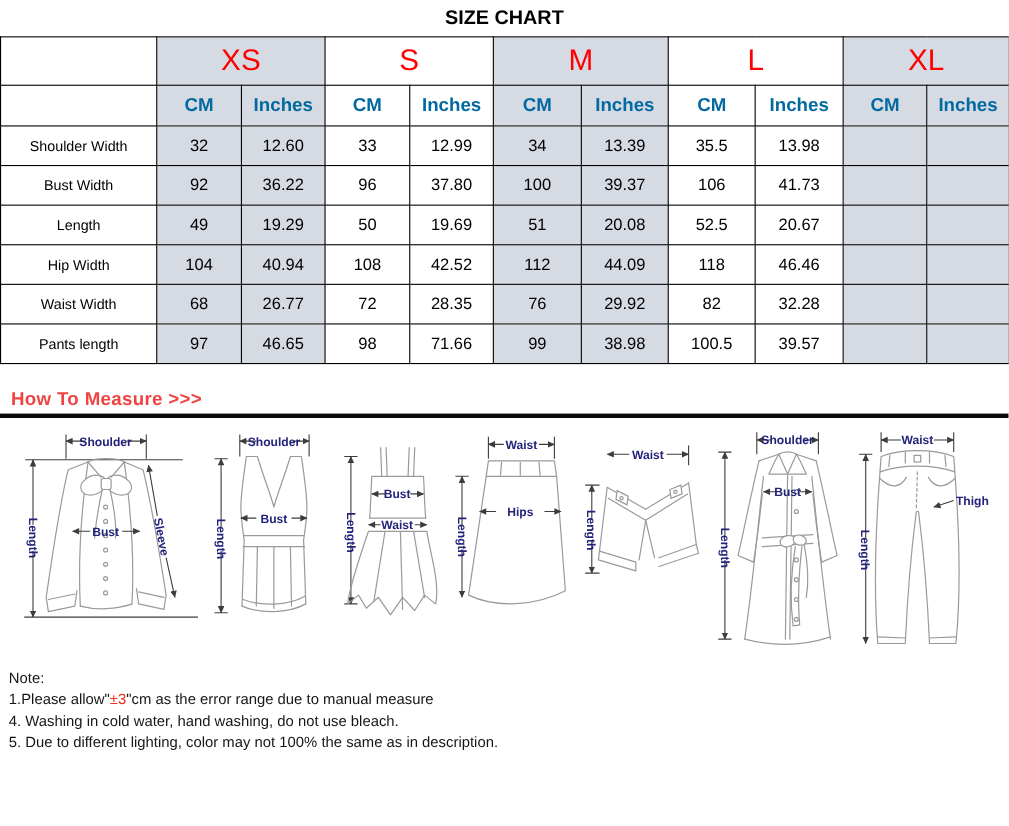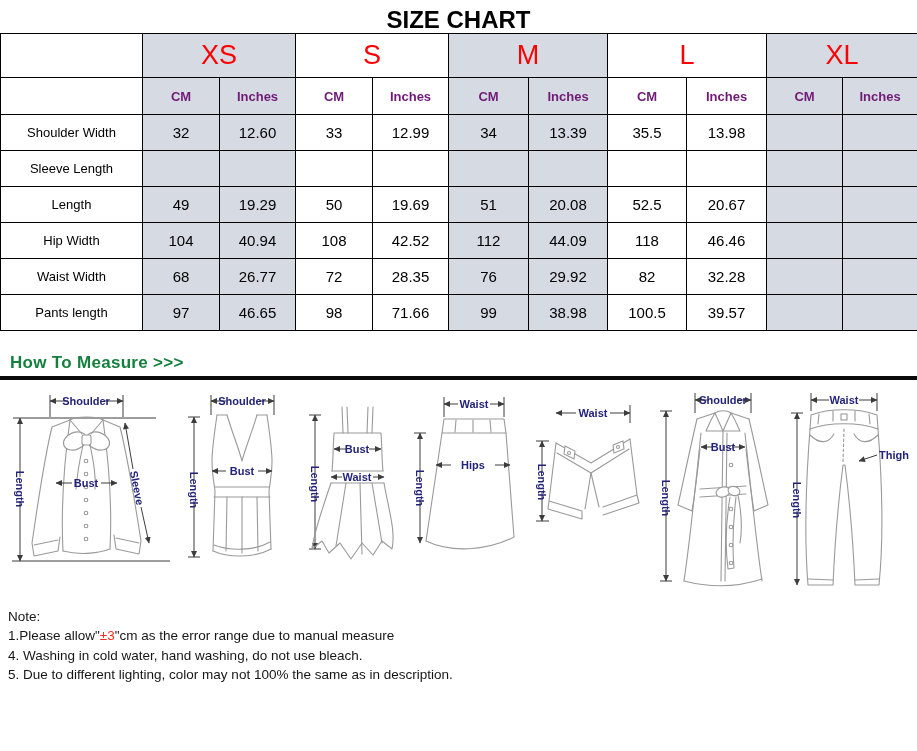--- a/index.html
+++ b/index.html
@@ -1,31 +1,31 @@
 <!DOCTYPE html>
 <html><head>
 <meta charset="utf-8">
 <style>
   html,body { margin:0; padding:0; background:#fff; }
   body { width:917px; height:751px; font-family:"Liberation Sans", sans-serif; color:#111; position:relative; }
 
-  .page-title { margin-top:6px; height:27px; text-align:center; font-size:24px; font-weight:bold; color:#000; }
+  .page-title { margin-top:6px; height:27px; text-align:center; font-size:18px; font-weight:bold; color:#000; }
 
   table.size-chart { border-collapse:collapse; table-layout:fixed; width:917px;padding-left:35px; }
   table.size-chart td { border:1px solid #000; text-align:center; vertical-align:middle; overflow:hidden; padding:0; }
   tr.size-row td { height:43px; font-size:27px; color:#fe0000; }
-  tr.unit-row td { height:36px; font-size:13px; font-weight:bold; color:#701a75; }
+  tr.unit-row td { height:36px; font-size:17px; font-weight:bold; color:#0369a1; }
   tbody.data-rows td { height:35px; font-size:15px; color:#000; }
   tbody.data-rows td.rowlabel { font-size:13px; }
   td.sh { background:#D5DAE3; }
 
-  .measure-head { margin:22px 0 3px 10px; font-size:17px; font-weight:bold; color:#15803d; letter-spacing:0.3px; }
+  .measure-head { margin:22px 0 3px 10px; font-size:17px; font-weight:bold; color:#ef4444; letter-spacing:0.3px; }
   .rule { height:4px; background:#0a0a0a; width:917px; }
 
-  .figures { display:flex; justify-content:space-between; align-items:flex-start; padding:0 6px; margin-top:11px; height:202px; }
+  .figures { display:flex; justify-content:space-between; align-items:flex-start; padding:0 16px; margin-top:11px; height:202px; }
   .fig svg { display:block; }
   .garment { fill:none; stroke:#9a9a9a; stroke-width:1.1; stroke-linejoin:round; stroke-linecap:round; }
   .gfill { fill:#fff; stroke:#9a9a9a; stroke-width:1.1; }
   .dim { stroke:#3c3c3c; stroke-width:1; fill:none; }
   .dash { stroke-dasharray:2.5,2.5; }
   .dlabel { fill:#23237a; font-family:"Liberation Sans",sans-serif; font-size:11px; font-weight:bold; text-anchor:middle; }
   .dlabel.start { text-anchor:start; }
 
   .notes { margin:14px 0 0 8px; font-size:13.5px; line-height:19.4px; color:#161616; }
   .red { color:#ef2f1f; }
@@ -91,29 +91,29 @@
         <td>33</td>
         <td>12.99</td>
         <td class="sh">34</td>
         <td class="sh">13.39</td>
         <td>35.5</td>
         <td>13.98</td>
         <td class="sh"></td>
         <td class="sh"></td>
       </tr>
       <tr>
-        <td class="rowlabel">Sleeve Length</td>
-        <td class="sh"></td>
-        <td class="sh"></td>
-        <td></td>
-        <td></td>
-        <td class="sh"></td>
-        <td class="sh"></td>
-        <td></td>
-        <td></td>
+        <td class="rowlabel">Bust Width</td>
+        <td class="sh">92</td>
+        <td class="sh">36.22</td>
+        <td>96</td>
+        <td>37.80</td>
+        <td class="sh">100</td>
+        <td class="sh">39.37</td>
+        <td>106</td>
+        <td>41.73</td>
         <td class="sh"></td>
         <td class="sh"></td>
       </tr>
       <tr>
         <td class="rowlabel">Length</td>
         <td class="sh">49</td>
         <td class="sh">19.29</td>
         <td>50</td>
         <td>19.69</td>
         <td class="sh">51</td>

